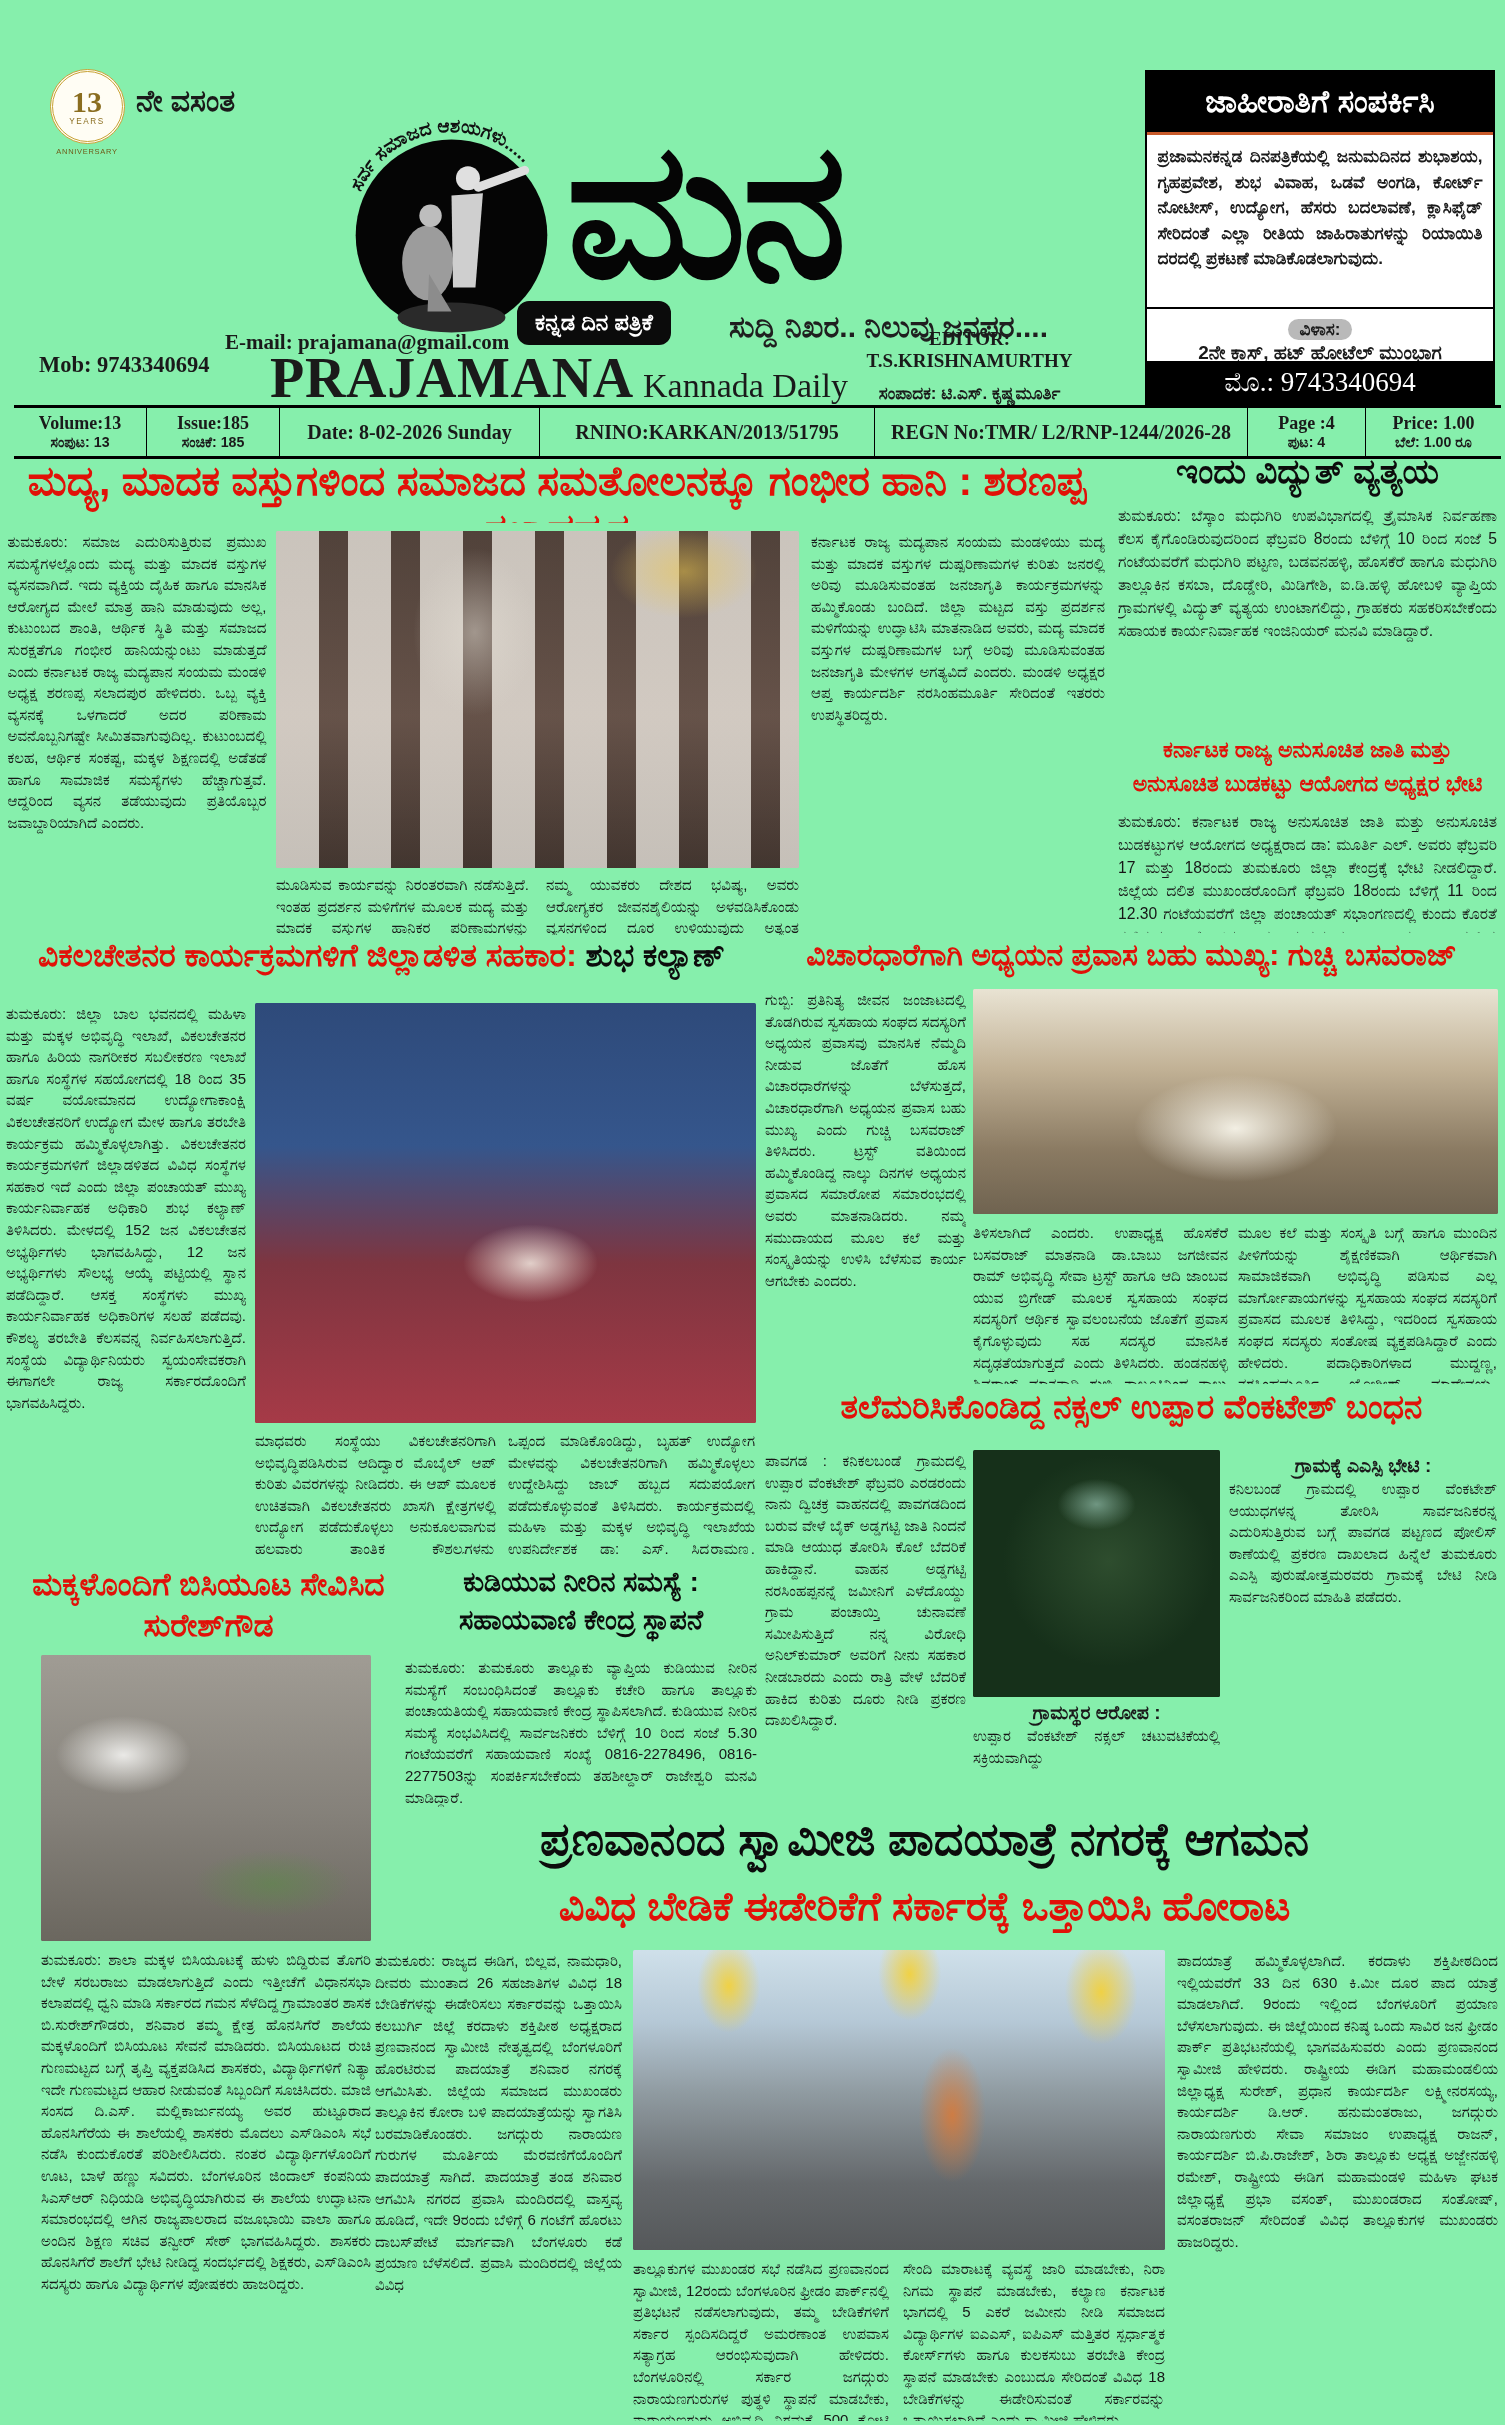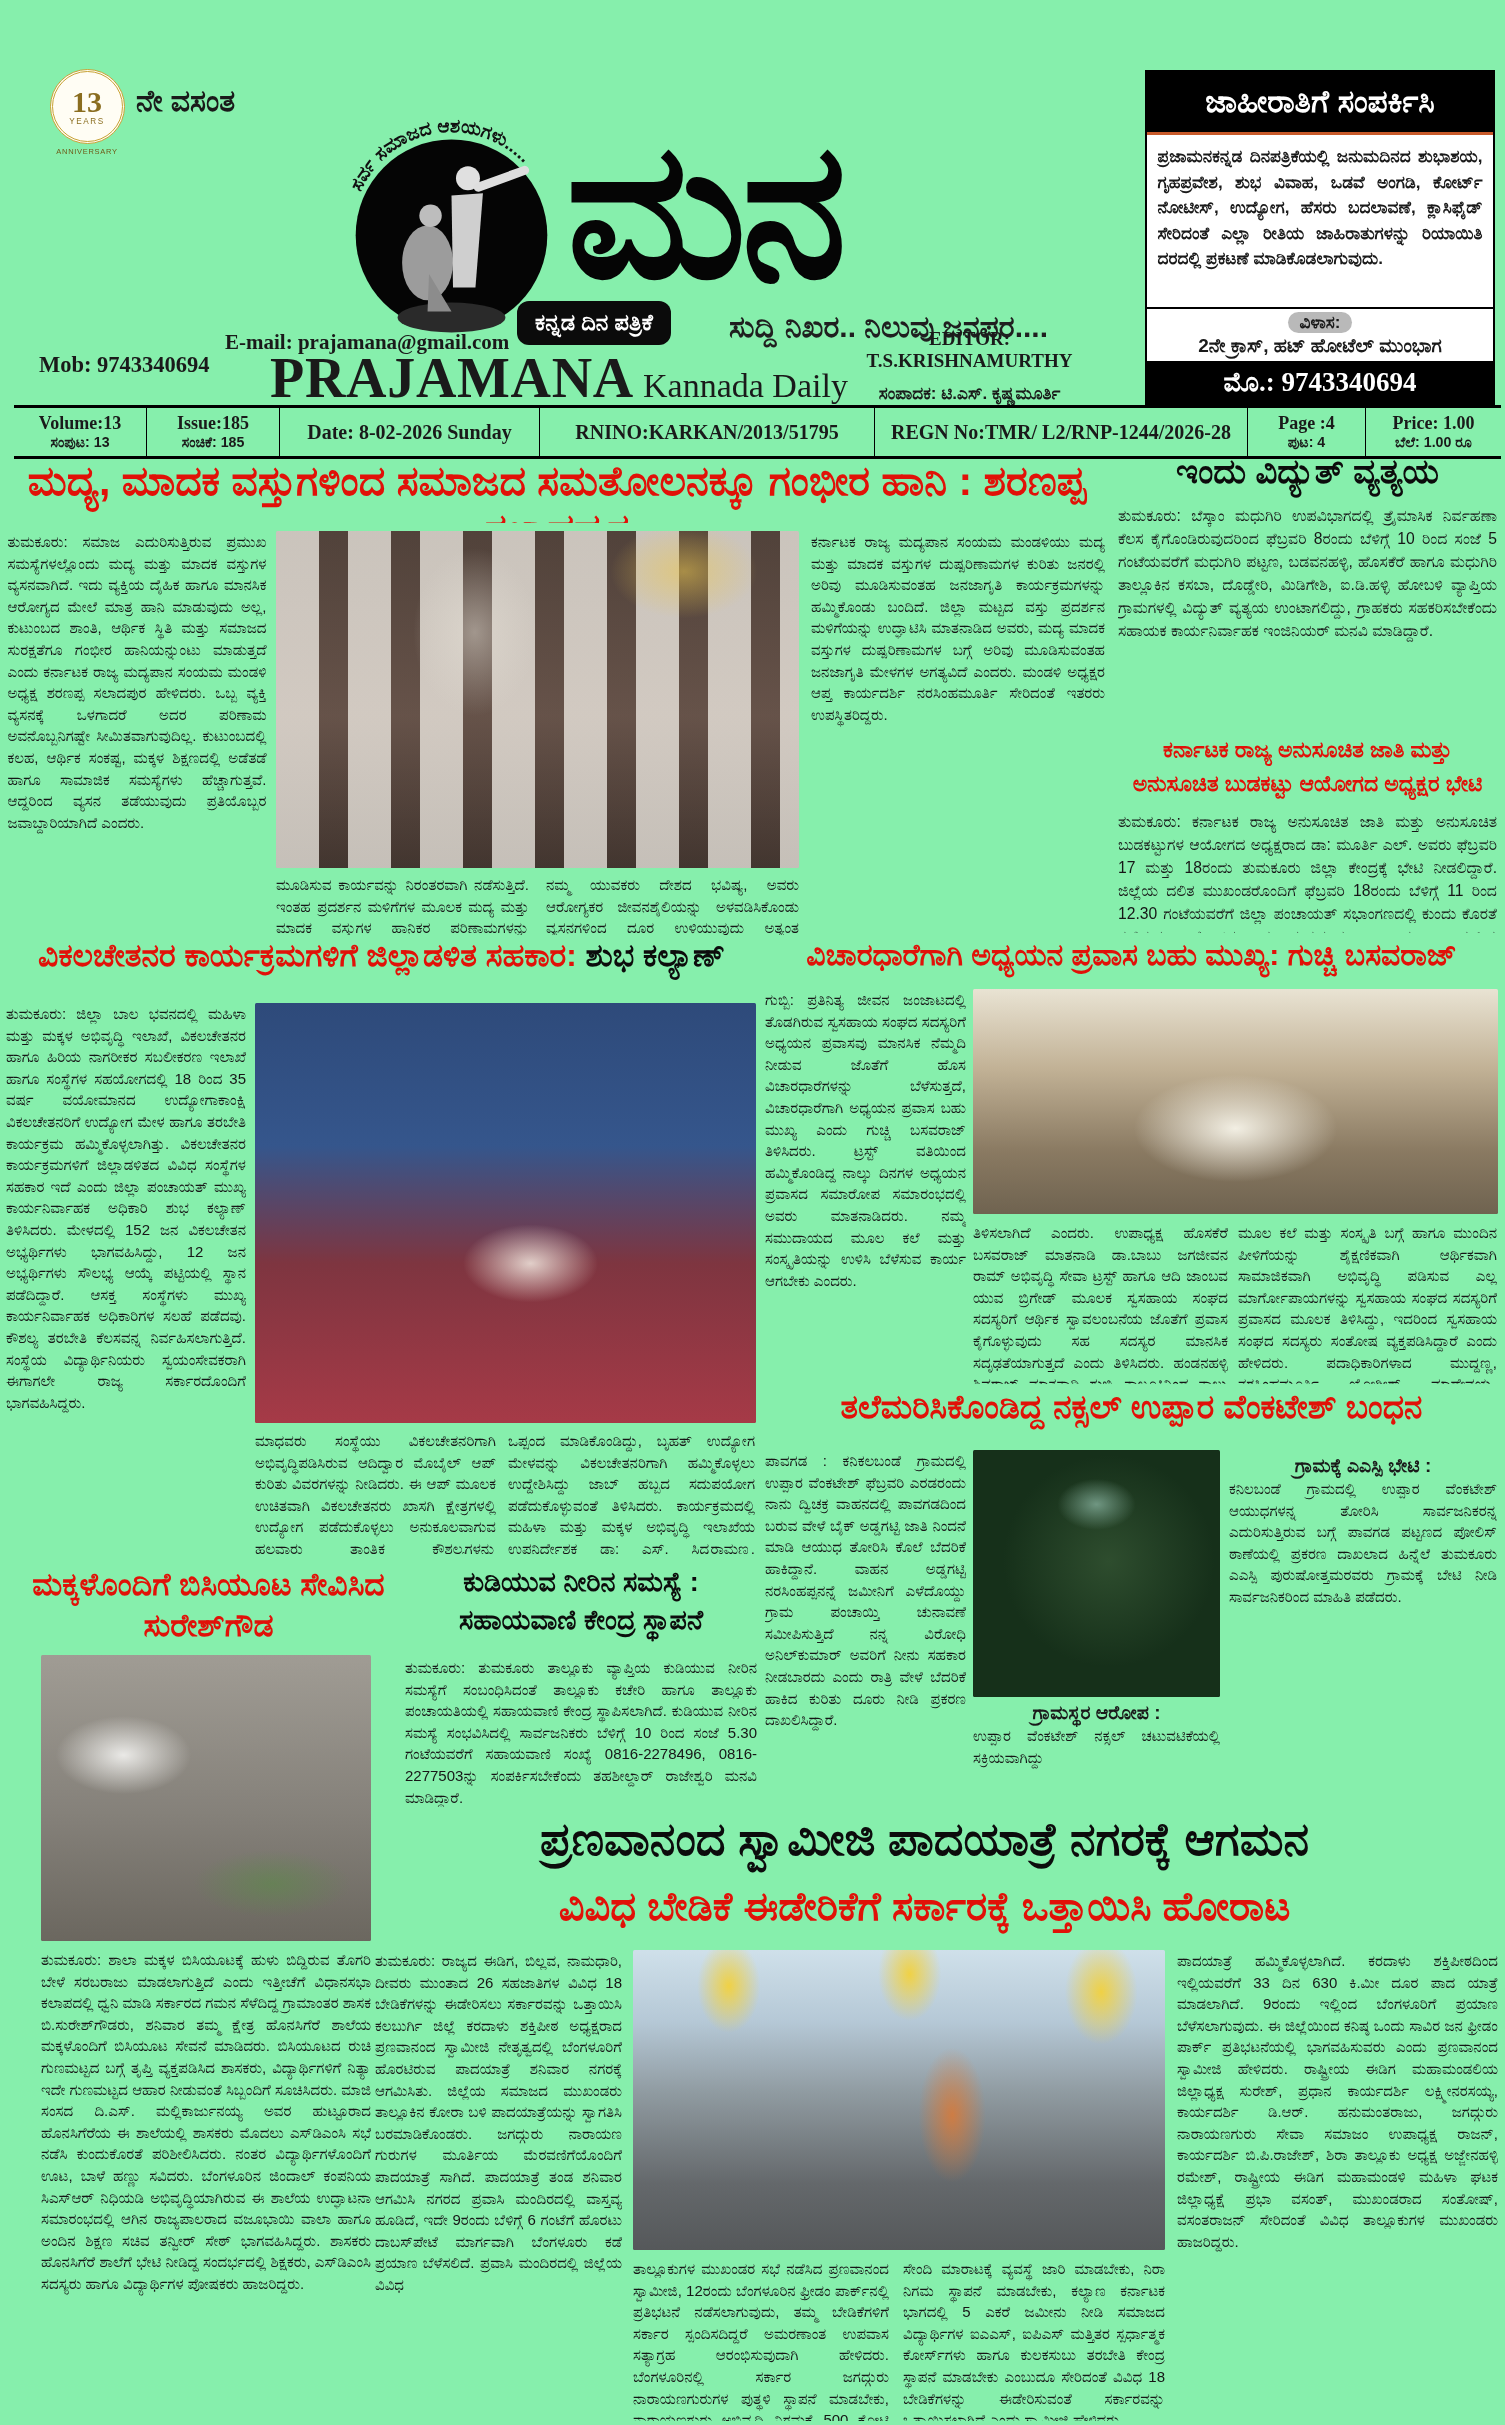--- a/index.html
+++ b/index.html
@@ -33,26 +33,26 @@
   .engname .sb{font-family:"Liberation Serif",serif;font-size:34px;margin-left:9px;}
   .editor{left:831px;top:328px;width:277px;text-align:center;}
   .editor-en{font-size:19px;font-weight:bold;font-family:"Liberation Serif",serif;}
   .editor-kn{font-size:17px;font-weight:bold;margin-top:12px;}
 
   
   .adbox{left:1145px;top:70px;width:346px;height:331px;border:2.2px solid #000;background:#fff;}
   .ad-head{height:60px;background:#000;color:#fff;display:flex;align-items:center;justify-content:center;
       font-size:31px;font-weight:bold;border-bottom:3.7px solid #c85a2a;}
   .ad-body{padding:9px 10.5px;font-size:17px;font-weight:bold;line-height:1.5;text-align:justify;height:154px;overflow:hidden;}
-  .ad-addr{border-top:2.2px solid #000;text-align:center;height:66px;padding-top:3px;}
+  .ad-addr{border-top:2.2px solid #000;text-align:center;height:66px;padding-top:10px;}
   .ad-addr-label{display:inline-block;background:#b9b9b9;border-radius:10.5px;padding:0.7px 12px;font-size:17px;font-weight:bold;}
   .ad-addr-l1{font-size:19px;font-weight:bold;margin-top:1.5px;}
   .ad-addr-l2{font-size:19px;font-weight:bold;}
   .ad-phone{position:absolute;left:0;bottom:0;width:100%;height:42px;background:#000;color:#fff;
-      display:flex;align-items:center;justify-content:center;font-size:27px;font-weight:bold;font-family:"Liberation Serif",serif;}
+      display:flex;align-items:center;justify-content:center;font-size:27px;font-weight:normal;font-family:"Liberation Serif",serif;}
 
   
   .infobar{left:14px;top:405px;width:1487px;height:48px;border-top:3px solid #000;border-bottom:3px solid #000;
       display:flex;align-items:stretch;}
   .info-cell{display:flex;flex-direction:column;align-items:center;justify-content:center;padding:1.5px 6px;}
   .info-cell + .info-cell{border-left:1.5px solid #000;}
   .i-en{font-size:18px;font-weight:bold;font-family:"Liberation Serif",serif;white-space:nowrap;}
   .i-kn{font-size:14.2px;font-weight:bold;white-space:nowrap;}
   .i-one{font-size:20px;font-weight:bold;font-family:"Liberation Serif",serif;white-space:nowrap;}
 

